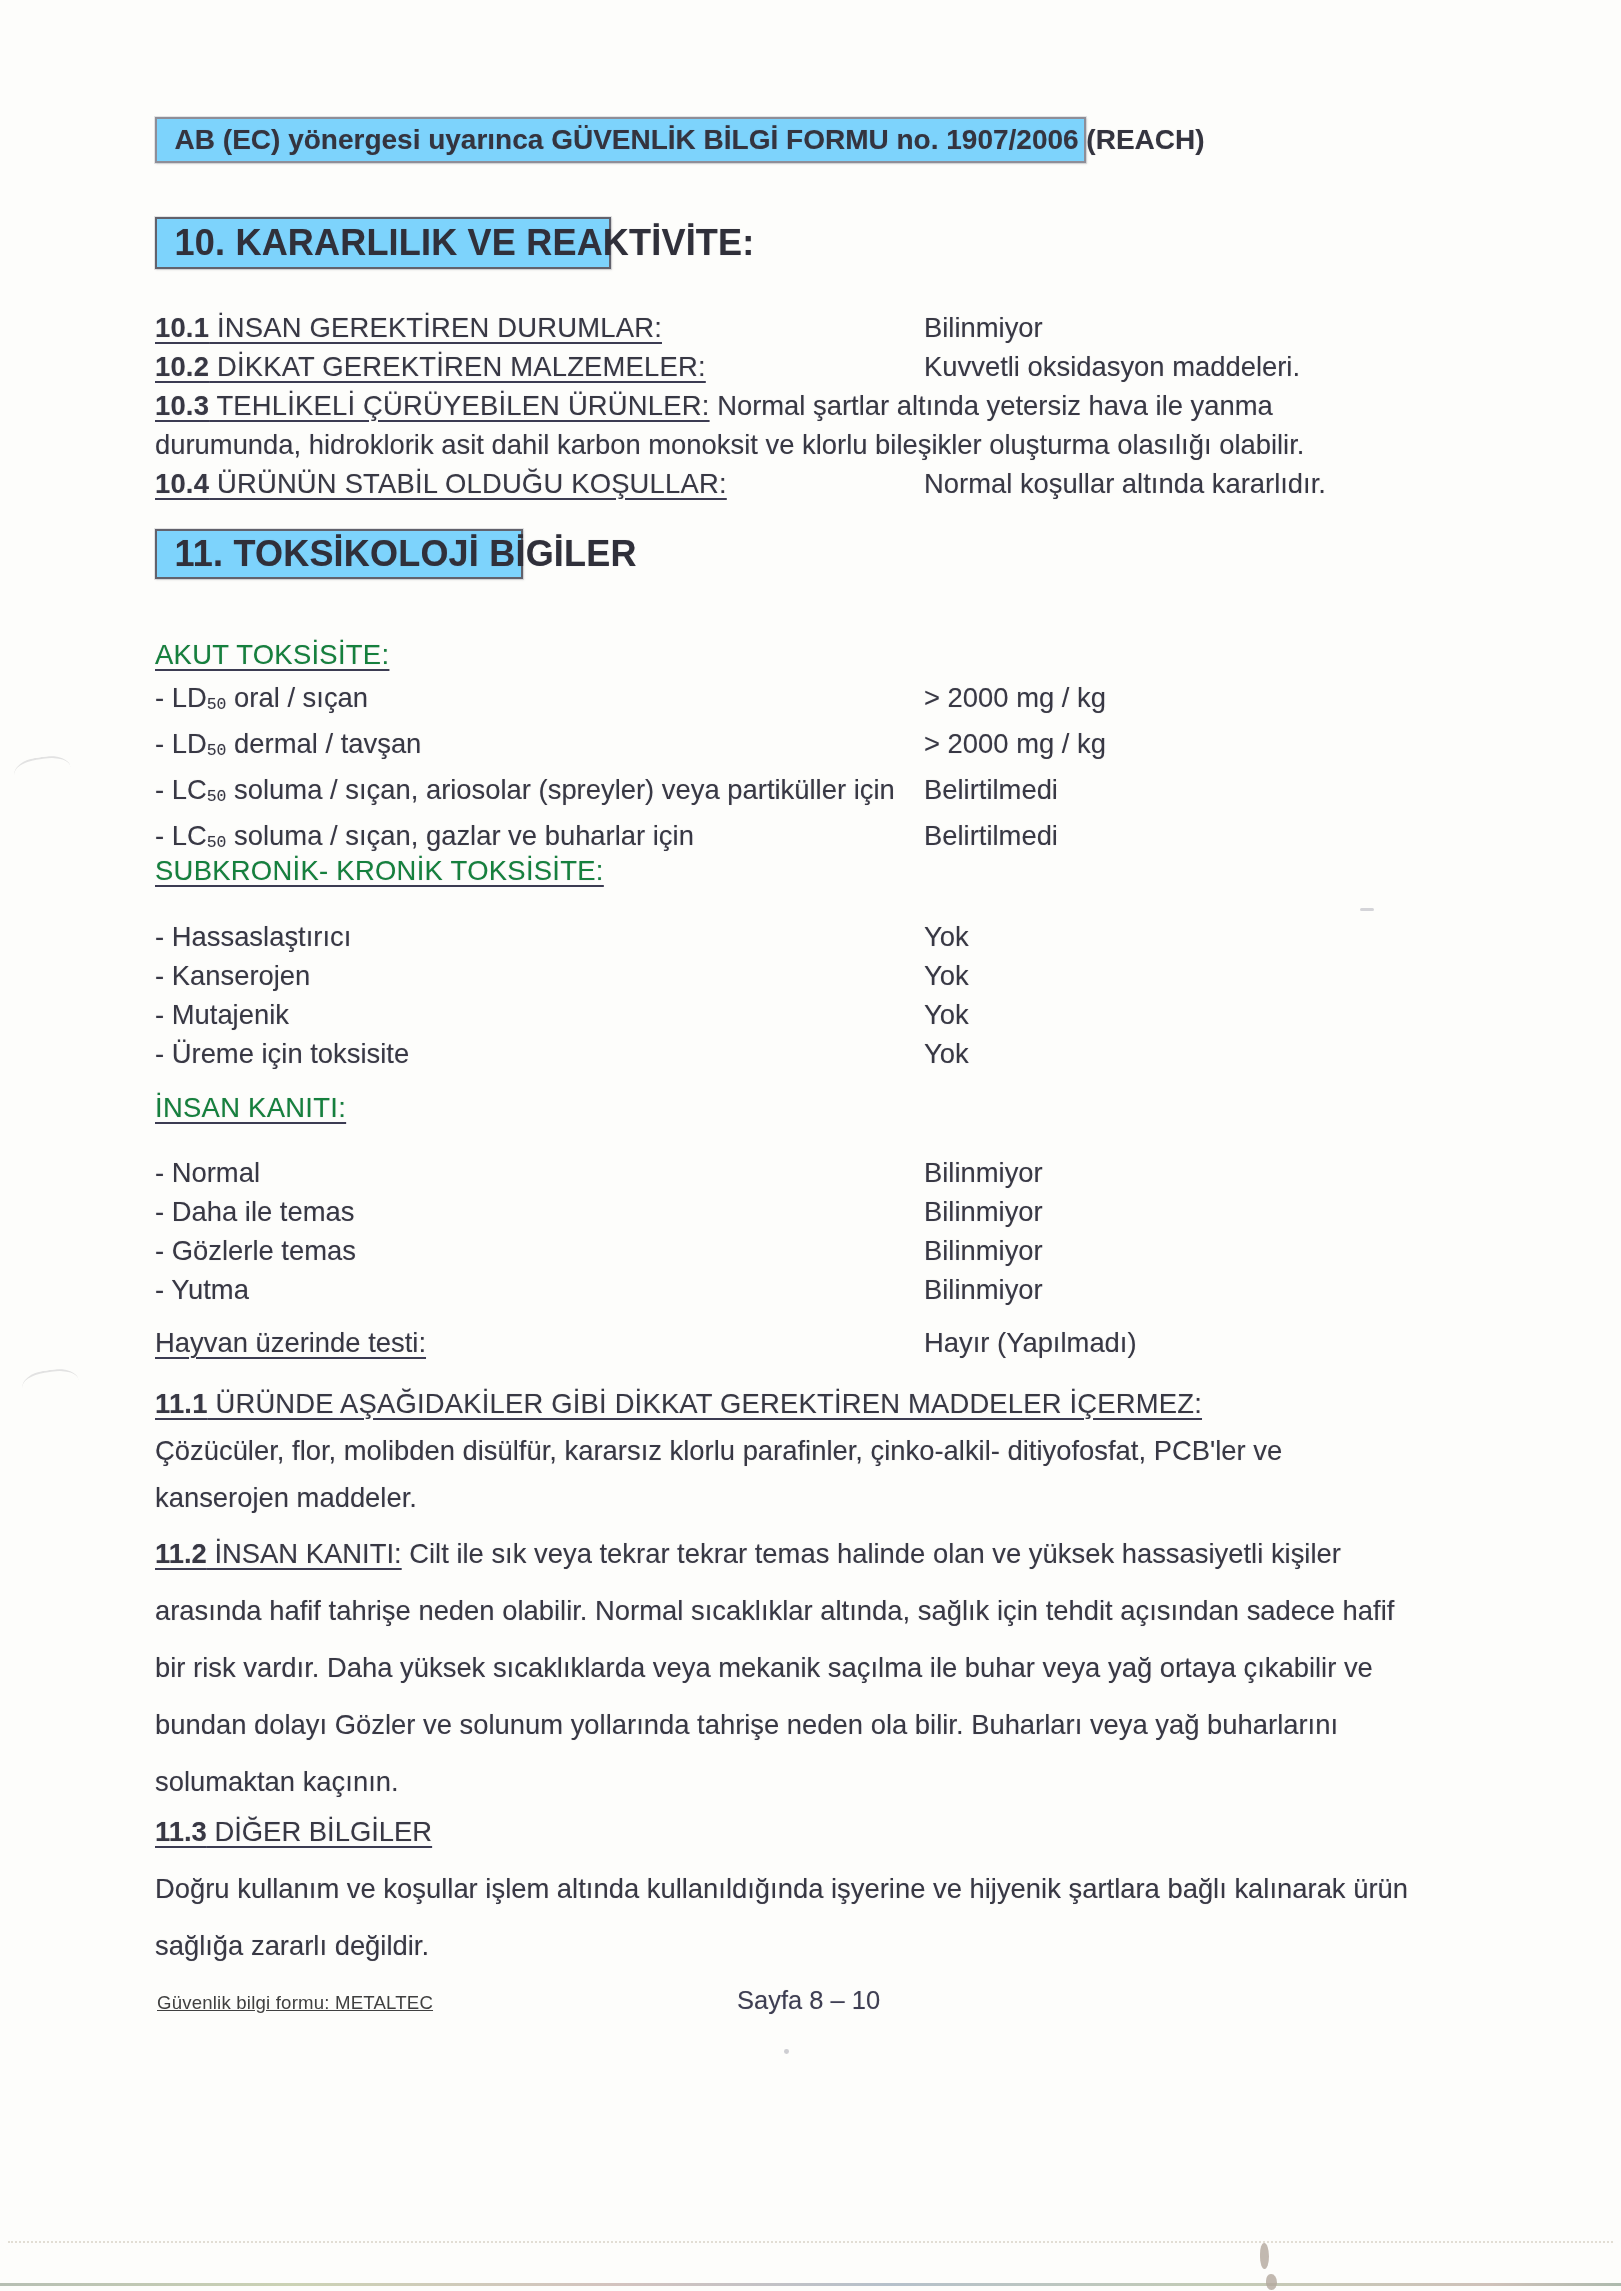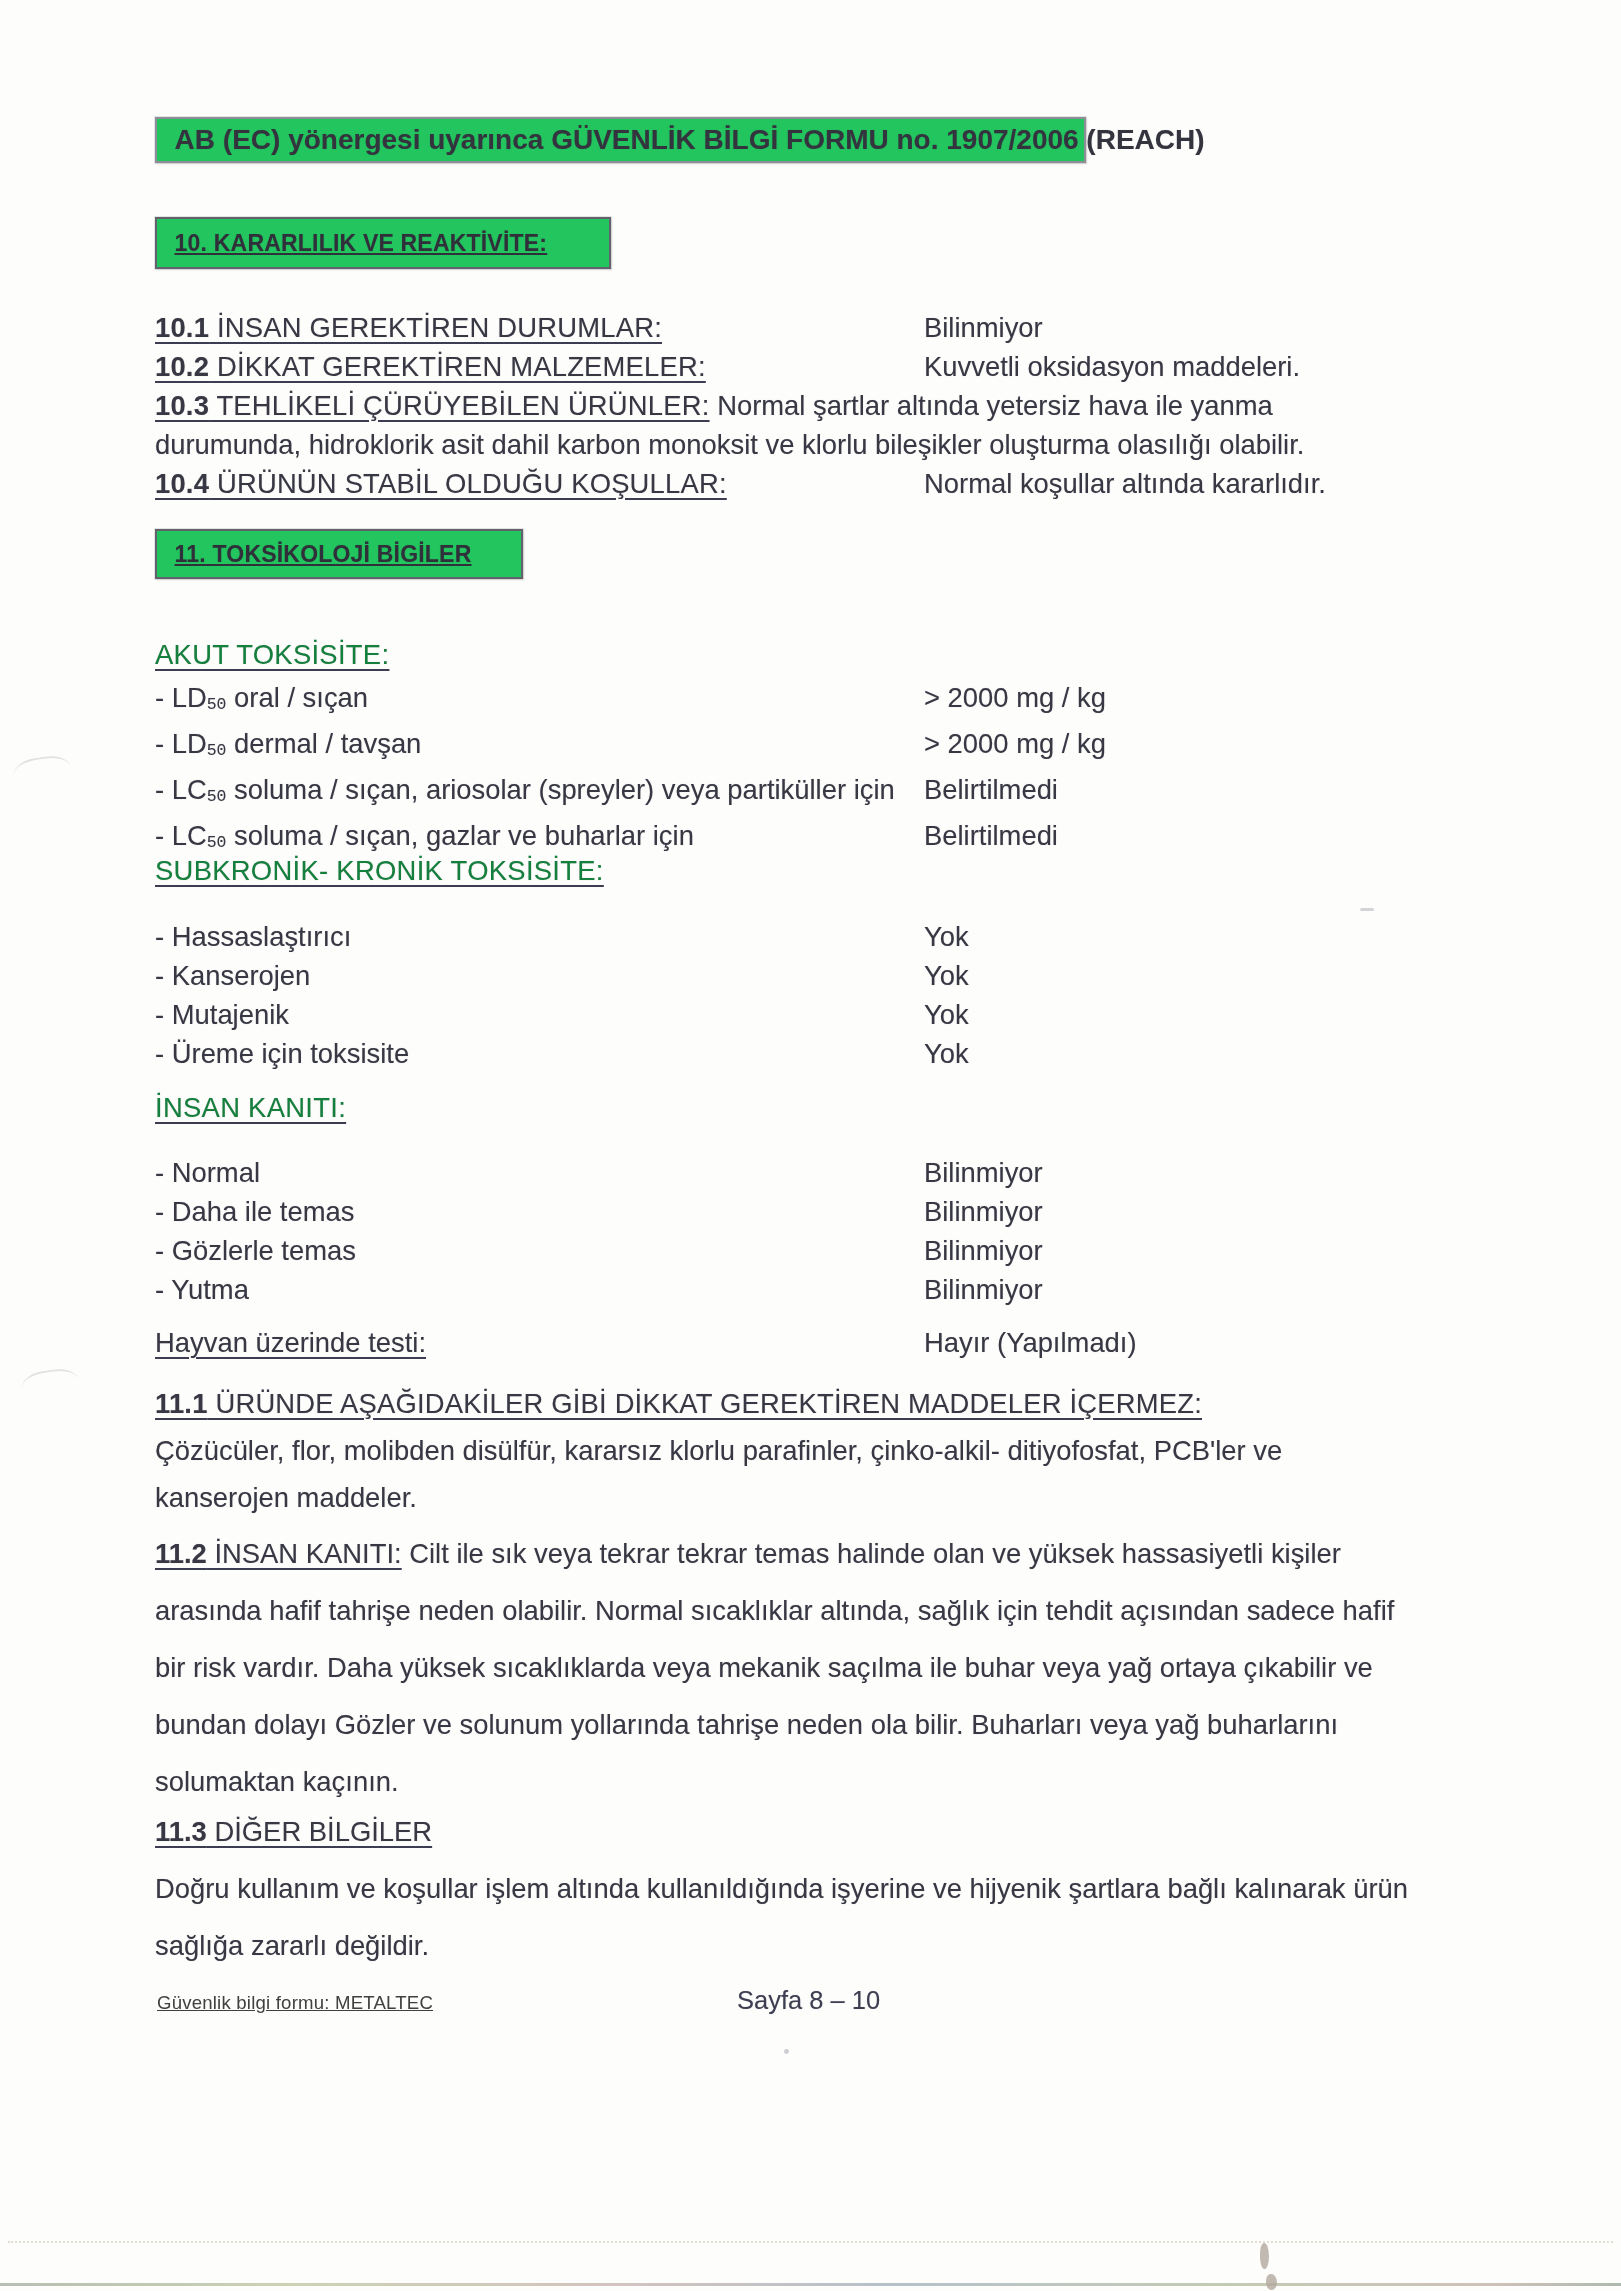--- a/index.html
+++ b/index.html
@@ -12,27 +12,27 @@
     color:#383844;
     overflow:hidden;
   }
   .ink{ text-shadow:0 0 1px rgba(52,52,72,.28); }
 
   
   .frame-box{
     position:absolute;
     border:2px solid #62626c;
     box-shadow:0 0 0 1px rgba(120,120,130,.18), 1px 1px 2px rgba(90,90,100,.18);
-    background:#22c55e;
+    background:#7dd3fc;
     display:flex;align-items:center;
     padding:0 23.5px 0 17.6px;
     box-sizing:border-box;
   }
   .frame-box.light{ border:2px solid #8e8e98; }
-  .box-title{ font-weight:bold; font-size:23px; letter-spacing:0.2px; color:#30303a; white-space:nowrap;text-decoration:underline; }
+  .box-title{ font-weight:bold; font-size:36px; letter-spacing:0.2px; color:#30303a; white-space:nowrap; }
   .header-box-text{ font-size:28px; font-weight:600; color:#34343f; white-space:nowrap; }
 
   
   .row{ position:relative; line-height:39px; font-size:27.4px; }
   .row .val{ position:absolute; left:769px; top:0; white-space:nowrap; }
   .u{
     text-decoration:underline;
     text-decoration-thickness:2.4px;
     text-underline-offset:4.9px;
     text-decoration-color:#3c3c52;

